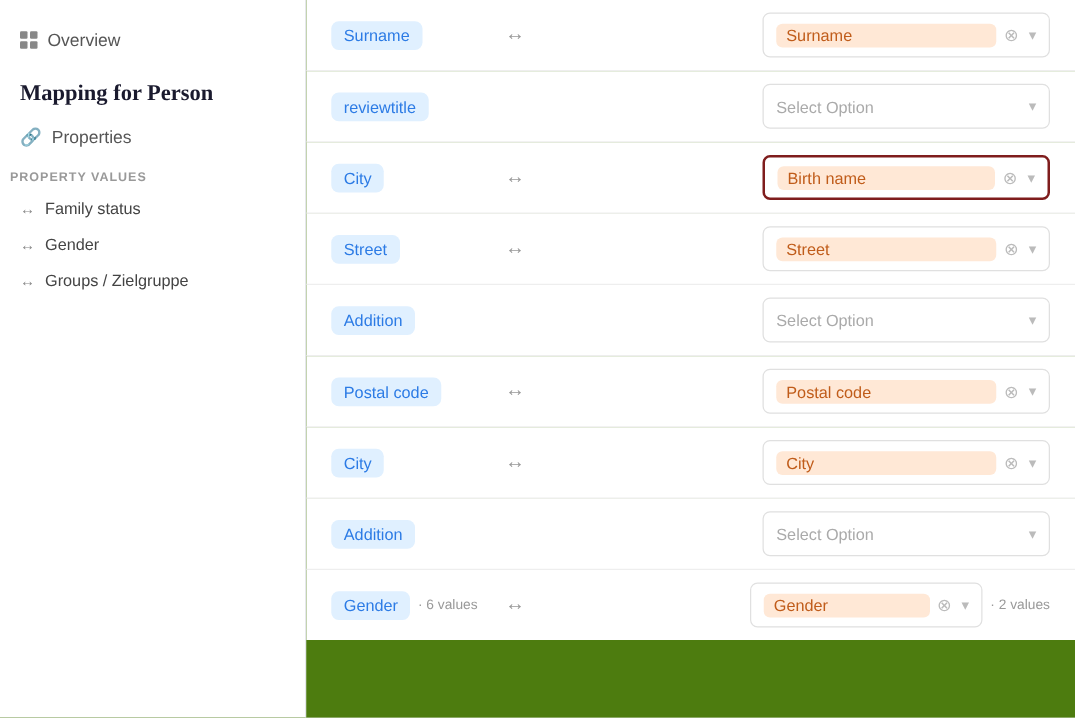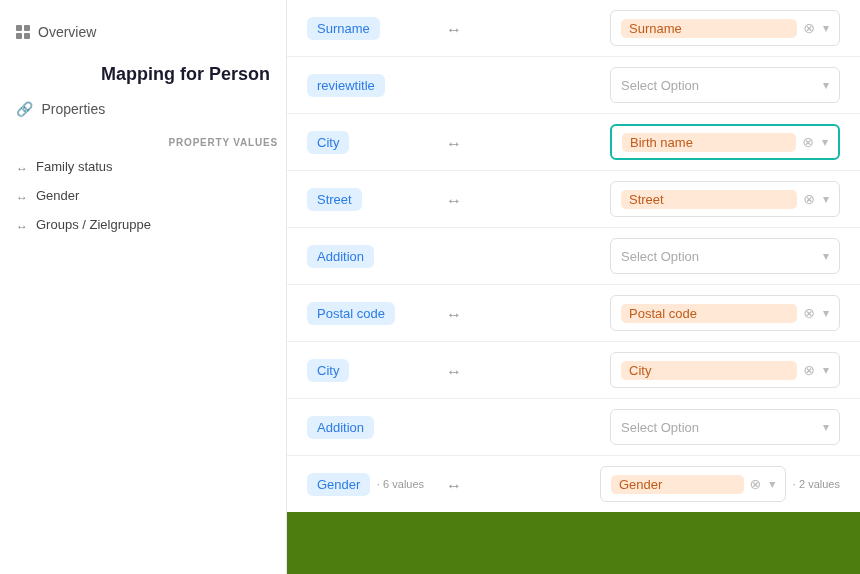--- a/index.html
+++ b/index.html
@@ -9,28 +9,27 @@
       display: flex;
       height: 574px;
       width: 860px;
       overflow: hidden;
       font-size: 14px;
       color: #333;
     }
 
     
     .sidebar {
-      width: 287px;
+      width: 245px;
       background: #fff;
       border-right: 1px solid #e5e7eb;
       padding: 16px 0;
       flex-shrink: 0;
       display: flex;
       flex-direction: column;
-      text-align: right;
     }
     .sidebar-overview {
       display: flex;
       align-items: center;
       gap: 8px;
       padding: 8px 16px;
       font-size: 14px;
       color: #555;
       cursor: pointer;
     }
@@ -44,20 +43,21 @@
     .grid-icon span {
       background: #888;
       border-radius: 1px;
       display: block;
     }
     .sidebar-title {
       font-size: 18px;
       font-weight: 700;
       color: #1a1a2e;
       padding: 16px 16px 8px;
+      font-family: Liberation Serif, serif;
     }
     .sidebar-link {
       display: flex;
       align-items: center;
       gap: 8px;
       padding: 8px 16px;
       color: #555;
       cursor: pointer;
       font-size: 14px;
     }
@@ -147,21 +147,21 @@
       padding: 6px 8px 6px 10px;
       background: #fff;
       cursor: pointer;
       gap: 4px;
       min-height: 36px;
     }
     .select-box.has-value {
       border-color: #e0e0e0;
     }
     .select-box.focused {
-      border: 2px solid #14b8a6;
+      border: 2px solid #7f1d1d;
     }
     .value-chip {
       background: #ffe8d6;
       color: #c05c1a;
       border-radius: 5px;
       padding: 2px 8px;
       font-size: 13px;
       font-weight: 500;
       flex: 1;
     }

